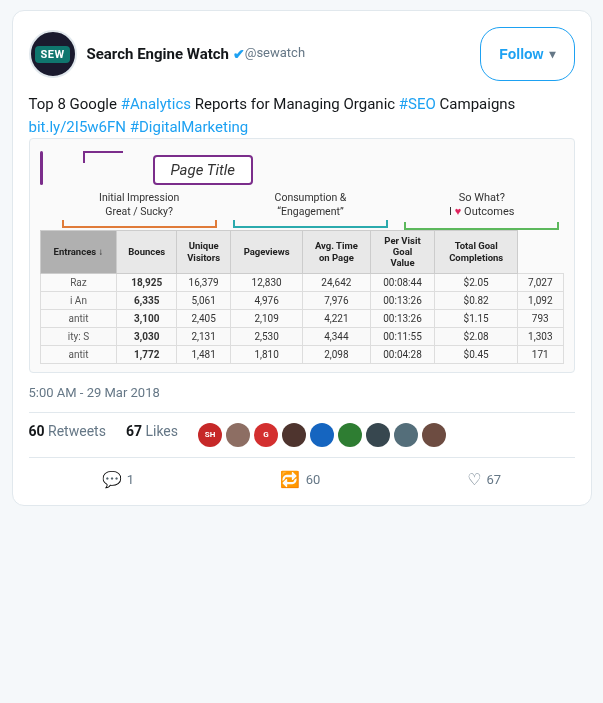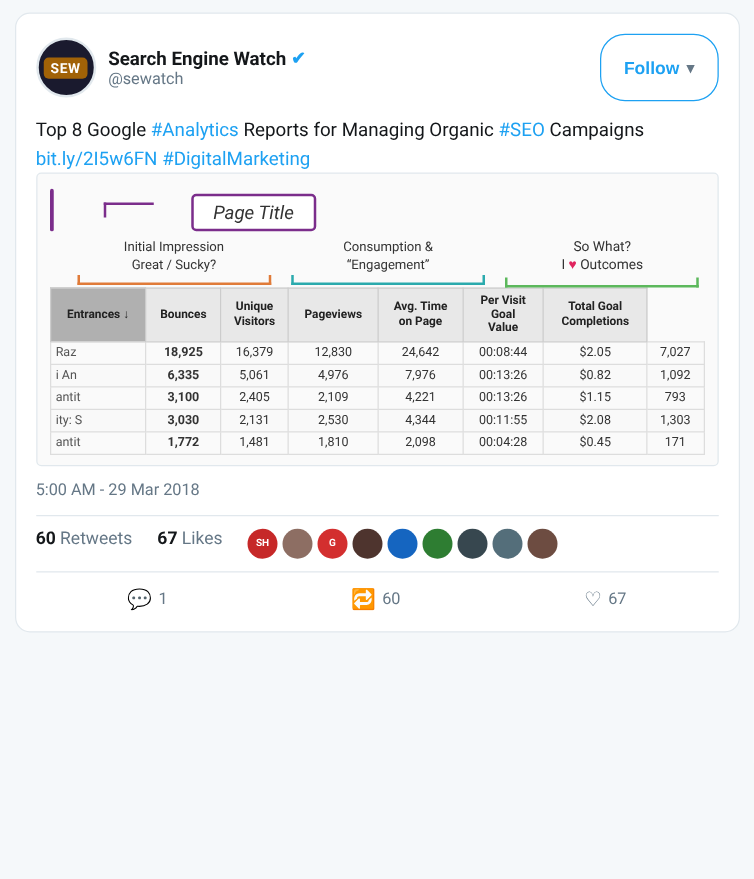--- a/index.html
+++ b/index.html
@@ -40,28 +40,28 @@
       display: flex;
       align-items: center;
       justify-content: center;
       color: #fff;
       font-weight: bold;
       font-size: 14px;
       flex-shrink: 0;
       border: 2px solid #e1e8ed;
     }
     .avatar-inner {
-      background: #a16207;
+      background: #0f766e;
       border-radius: 4px;
       padding: 2px 5px;
       font-size: 11px;
       font-weight: bold;
       letter-spacing: 0.5px;
     }
-    .account-info { display: flex; flex-direction: column; }
+    .account-info { display: flex; }
     .account-name {
       font-weight: bold;
       font-size: 15px;
       color: #14171a;
       display: flex;
       align-items: center;
       gap: 4px;
     }
     .verified-icon {
       color: #1da1f2;
@@ -139,21 +139,21 @@
       text-align: center;
     }
     tbody tr td {
       padding: 3px 4px;
       border: 1px solid #ddd;
       text-align: center;
       font-size: 10px;
       color: #333;
     }
     tbody tr td.bold { font-weight: bold; }
-    tbody tr td.row-label { text-align: left; color: #555; margin-top: 36px; }
+    tbody tr td.row-label { text-align: center; color: #555; margin-top: 36px; }
     tbody tr:nth-child(even) { background: #f9f9f9; }
     .tweet-timestamp {
       color: #657786;
       font-size: 13px;
       margin-bottom: 12px;
     }
     .tweet-stats {
       display: flex;
       gap: 20px;
       margin-bottom: 12px;
@@ -220,21 +220,21 @@
     </button>
   </div>
 
   <div class="tweet-body">
     Top 8 Google <span class="hashtag">#Analytics</span> Reports for Managing Organic <span class="hashtag">#SEO</span> Campaigns<br>
     <span class="link">bit.ly/2I5w6FN</span> <span class="hashtag">#DigitalMarketing</span>
   </div>
 
   <div class="infographic">
 
-    <div style="display:flex; align-items:center; margin-bottom:6px; position:relative;padding-left:29px;">
+    <div style="display:flex; align-items:flex-start; margin-bottom:6px; position:relative;padding-left:29px;">
       <div style="position:absolute; left:0; top:0; bottom:0; width:3px; background:#7b2d8b; border-radius:2px;"></div>
       <div style="margin-left:14px; display:flex; flex-direction:column;">
 
         <div style="width:40px; height:12px; border-top:2px solid #7b2d8b; border-left:2px solid #7b2d8b; margin-left:0; margin-bottom:0;"></div>
       </div>
       <div class="page-title-box">
         <span>Page Title</span>
       </div>
     </div>
 

